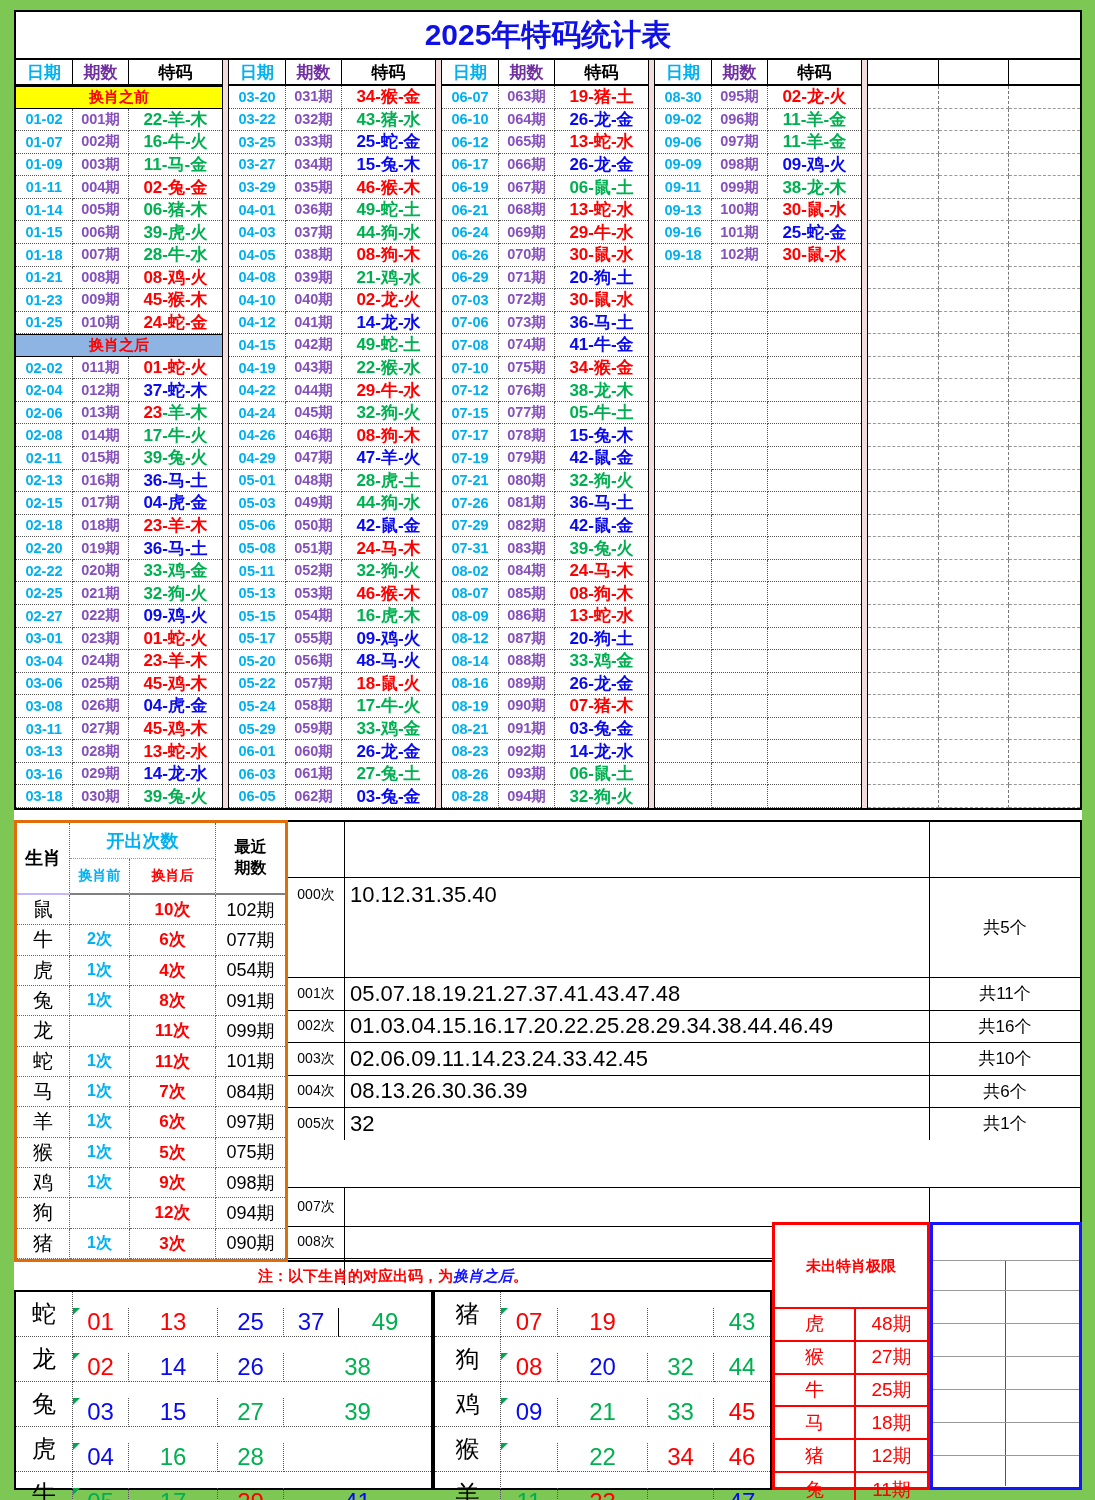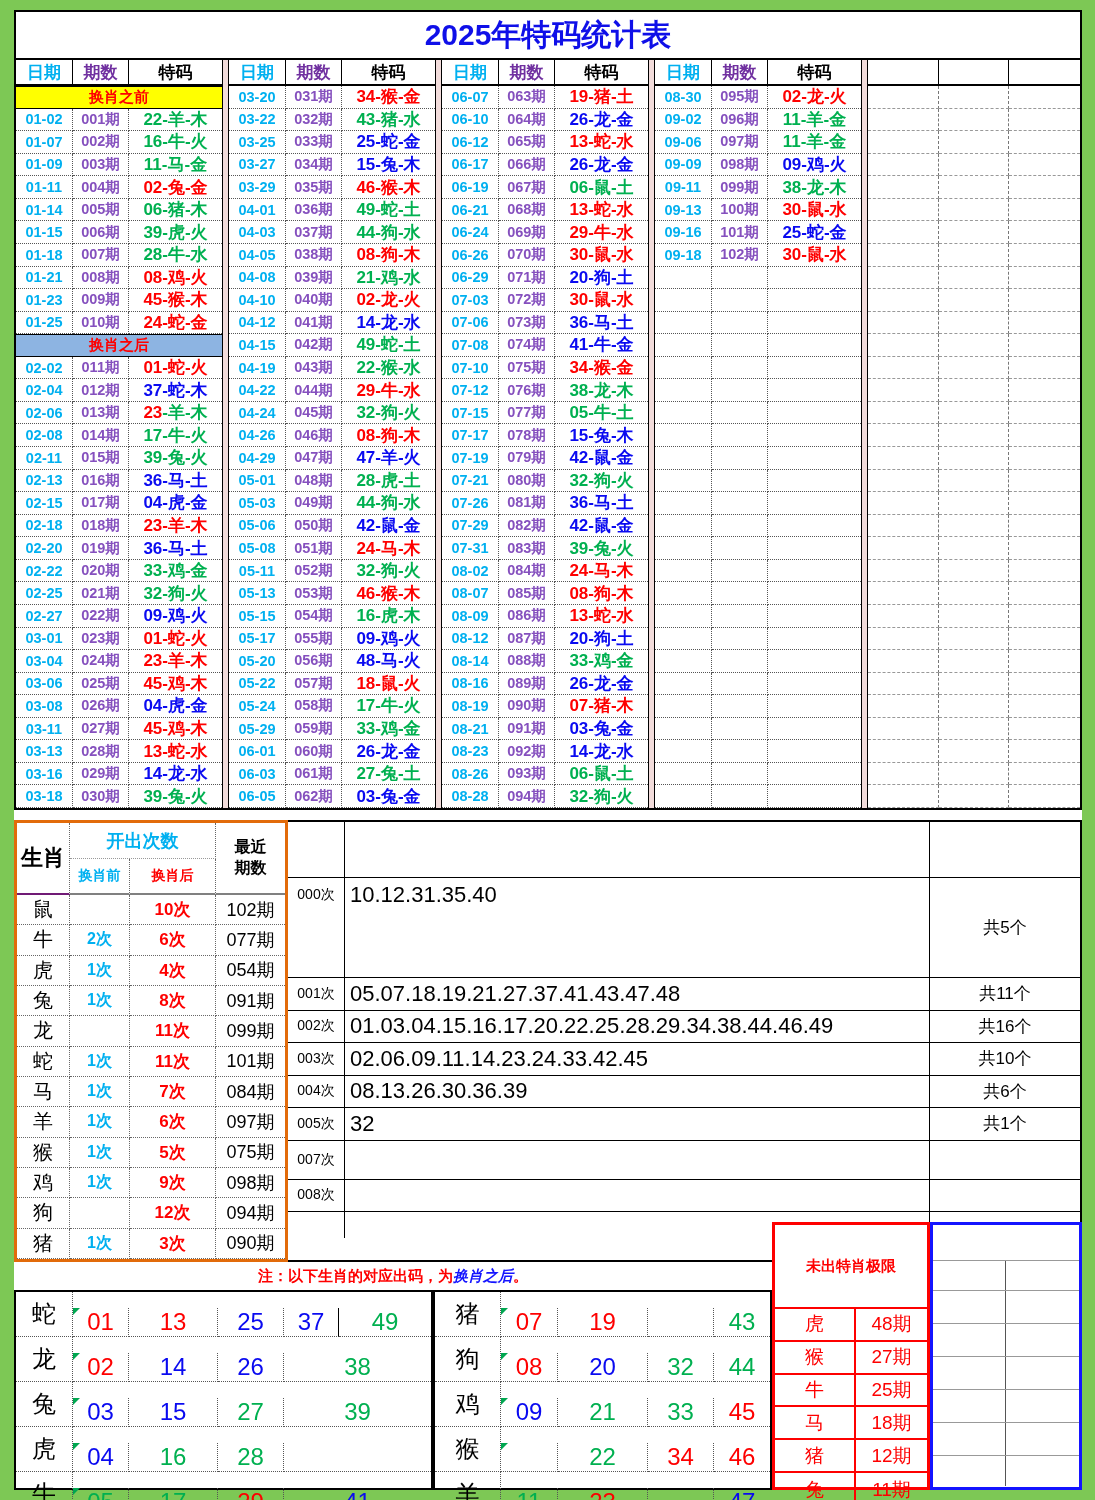--- a/index.html
+++ b/index.html
@@ -29,21 +29,21 @@
         border-top:1.5px solid #000;border-bottom:1.5px solid #000;
         color:#fe0000;font-weight:bold;font-size:15px;}
   .ec{border-right:1px dashed #777;border-bottom:1px dashed #999;}
   .ec.e2{border-right:none;}
 
   
   #stats-table{position:absolute;left:14px;top:820px;width:274px;height:442px;background:#fff;
                border:3px solid #e26b0a;box-sizing:border-box;display:grid;
                grid-template-columns:53px 60px 86px 1fr;grid-template-rows:36px 36px repeat(12,1fr);}
   .sh{display:flex;align-items:center;justify-content:center;font-weight:bold;}
-  #sh-shengxiao{grid-area:1/1/3/2;font-size:22px;border-right:1px dotted #666;border-bottom:2px solid #701a75;}
+  #sh-shengxiao{grid-area:1/1/3/2;font-size:18px;border-right:1px dotted #666;border-bottom:2px solid #c4b5fd;}
   #sh-kaichu{grid-area:1/2/2/4;font-size:18px;color:#00b0f0;border-right:1px dotted #666;border-bottom:1px dotted #999;}
   #sh-before{grid-area:2/2/3/3;font-size:14px;color:#00b0f0;border-right:1px dotted #666;border-bottom:2px solid #808080;}
   #sh-after{grid-area:2/3/3/4;font-size:14px;color:#fe0000;border-right:1px dotted #666;border-bottom:2px solid #808080;}
   #sh-recent{grid-area:1/4/3/5;font-size:16px;flex-direction:column;line-height:1.3;border-bottom:2px solid #808080;}
   .sc{display:flex;align-items:center;justify-content:center;border-right:1px dotted #666;border-bottom:1px dotted #666;}
   .sc.zname{font-size:20px;}
   .sc.before{font-size:16px;font-weight:bold;color:#00b0f0;}
   .sc.after{font-size:17px;font-weight:bold;color:#fe0000;}
   .sc.recent{font-size:18px;border-right:none;}
 
@@ -708,21 +708,21 @@
         <div class="freq-row" style="height: 32.5px;">
           <div class="fl">004次</div>
           <div class="fn">08.13.26.30.36.39</div>
           <div class="ft">共6个</div>
         </div>
         <div class="freq-row" style="height: 32.5px;">
           <div class="fl">005次</div>
           <div class="fn">32</div>
           <div class="ft">共1个</div>
         </div>
-        <div class="freq-row" style="height: 39px;">
+        <div class="freq-row" style="height: 39px; margin-top: 47px;">
           <div class="fl">007次</div>
           <div class="fn"></div>
           <div class="ft"></div>
         </div>
         <div class="freq-row" style="height: 32.5px;">
           <div class="fl">008次</div>
           <div class="fn"></div>
           <div class="ft"></div>
         </div>
         <div class="freq-row" style="height: 27px;">

